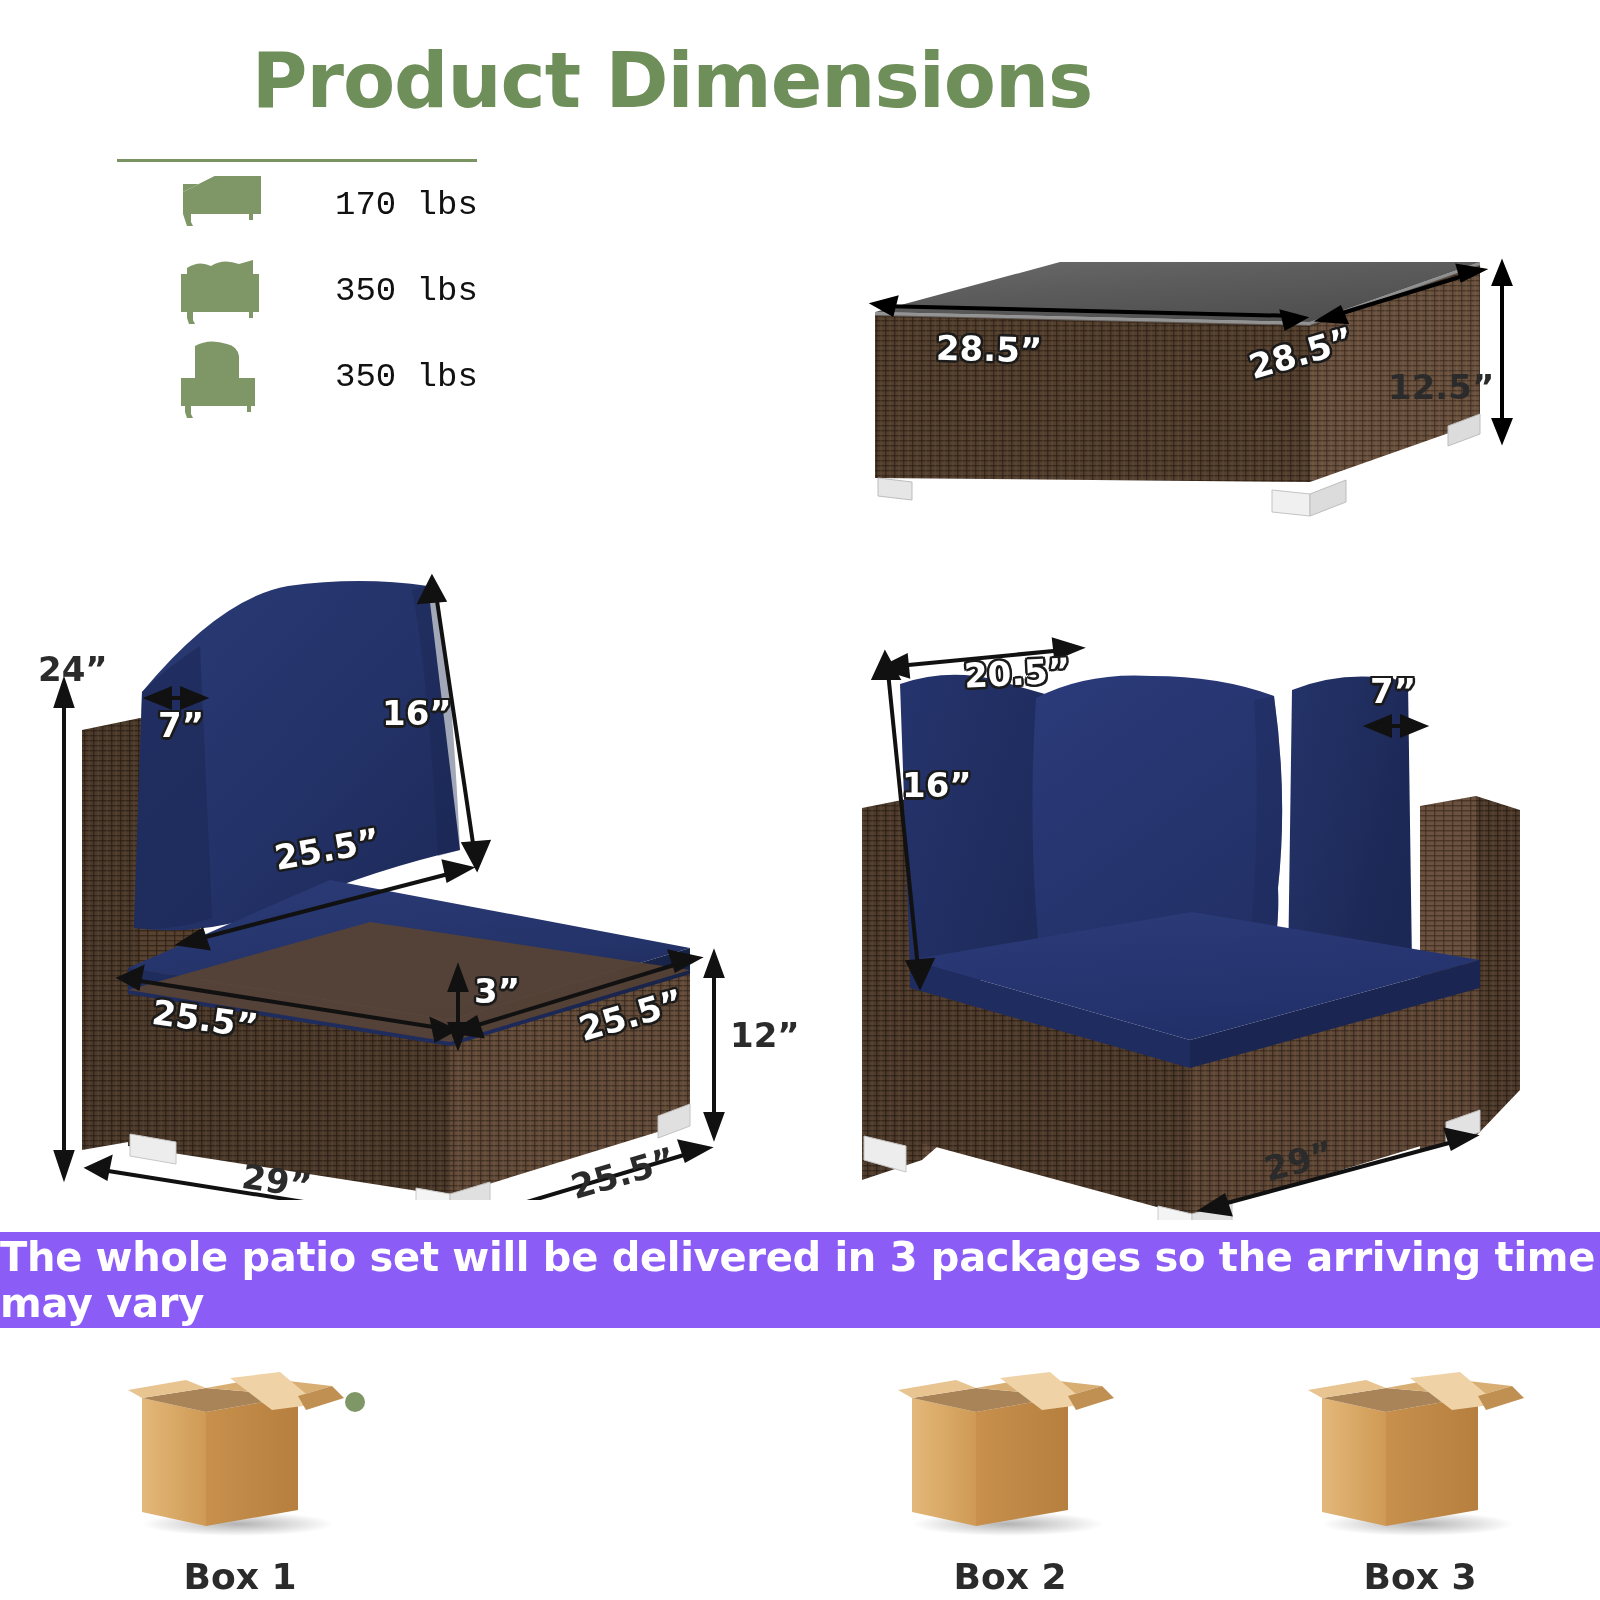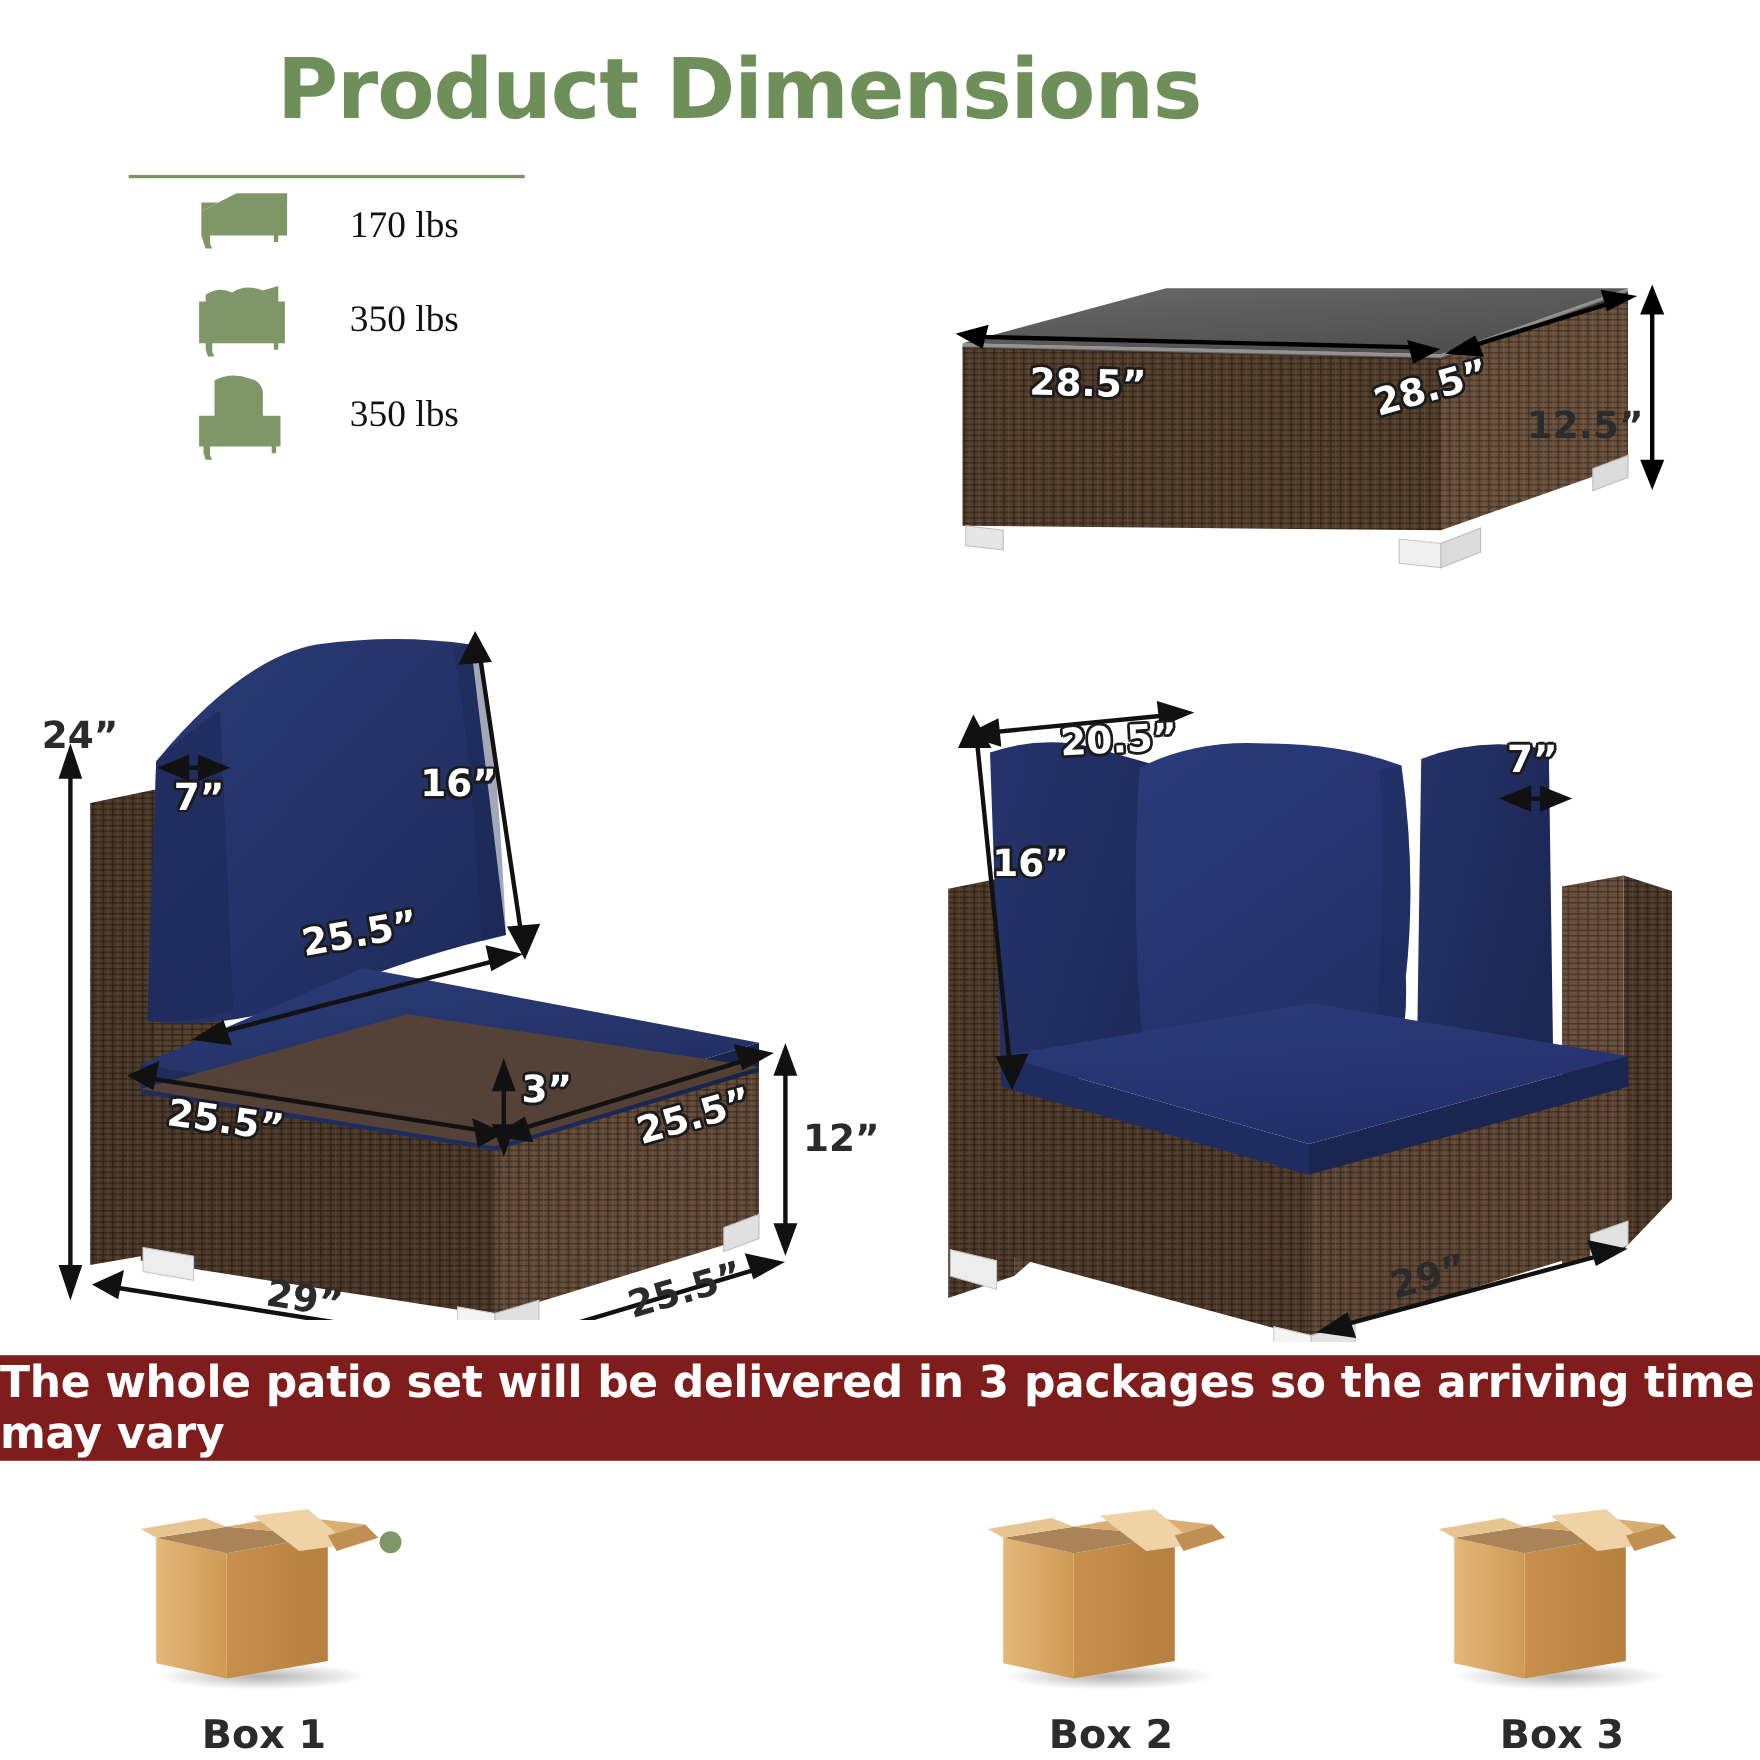--- a/index.html
+++ b/index.html
@@ -55,22 +55,22 @@
   .wc-row {
     display: flex;
     align-items: center;
     height: 86px;
     margin-left: 70px;
   }
   .wc-icon { width: 115px; height: 86px; position: relative; }
   .wc-label {
     font-size: 34px;
     color: #111111;
-    margin-left: 38px;
-    font-family: Liberation Serif, serif;
+    margin-left: 55px;
+    font-family: Liberation Mono, monospace;
   }
 
   
   .dim {
     position: absolute;
     font-family: "DejaVu Sans", sans-serif;
     font-weight: bold;
     white-space: nowrap;
     line-height: 1;
   }
@@ -86,21 +86,21 @@
     color: #2b2b2b;
   }
 
   
   #delivery-banner {
     position: absolute;
     left: 0;
     top: 1232px;
     width: 1600px;
     height: 96px;
-    background: #7f1d1d;
+    background: #8b5cf6;
     display: flex;
     align-items: center;
     justify-content: center;
   }
   #delivery-banner-text {
     color: #ffffff;
     font-size: 40px;
     font-weight: bold;
     font-family: "DejaVu Sans", sans-serif;
     letter-spacing: -0.3px;

